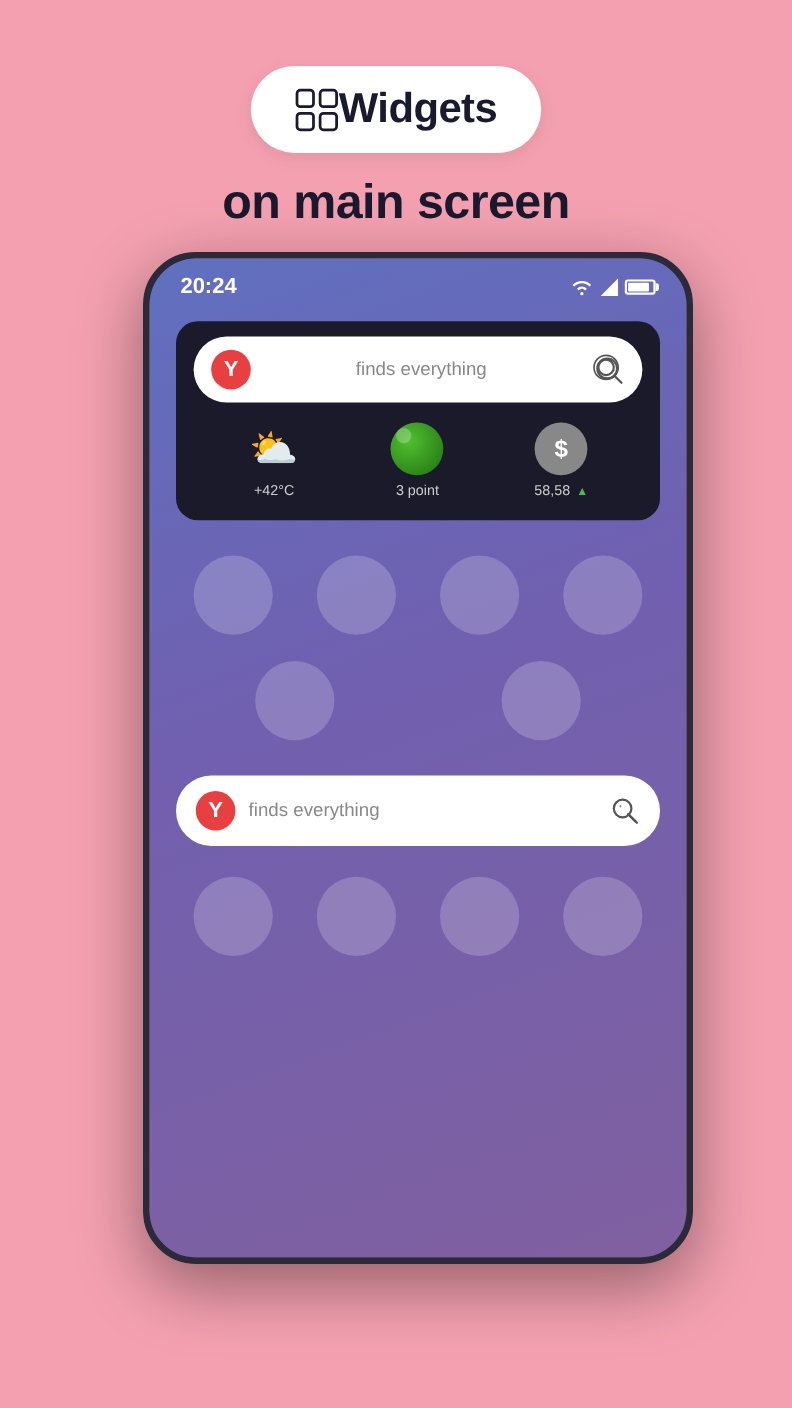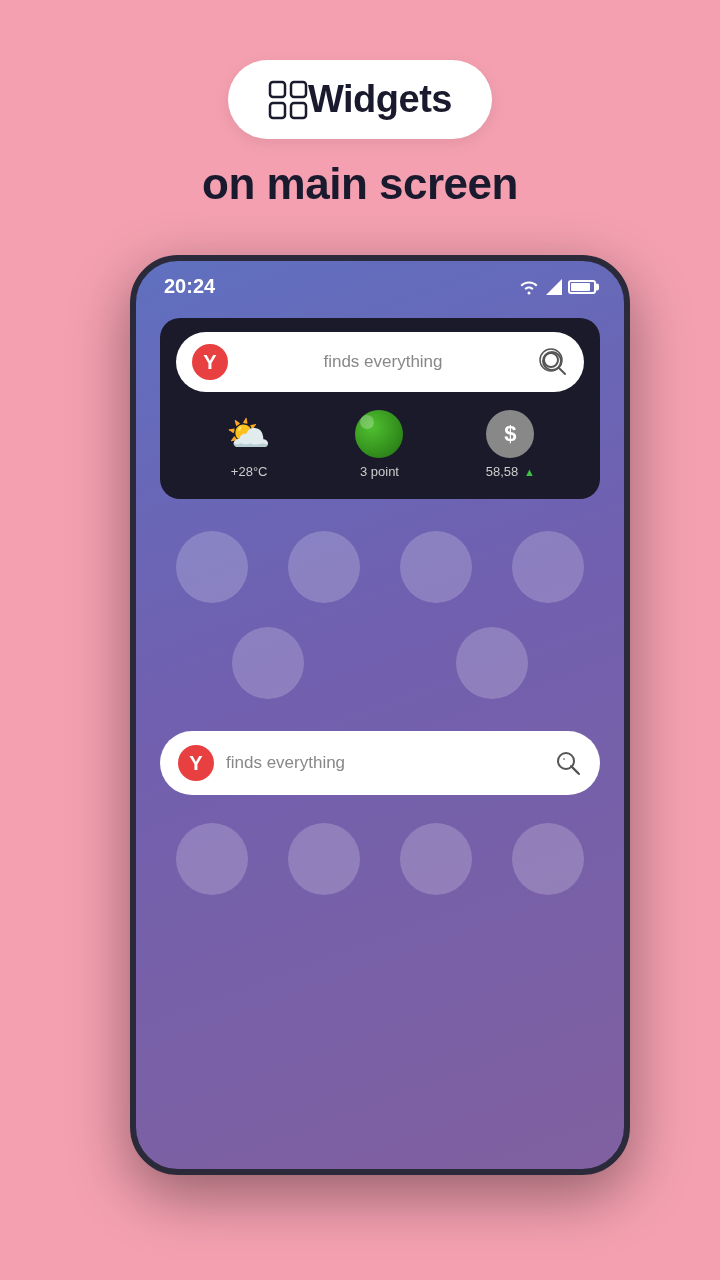--- a/index.html
+++ b/index.html
@@ -48,21 +48,21 @@
     .subtitle {
       font-size: 44px;
       font-weight: 700;
       color: #1a1a2e;
       letter-spacing: -0.5px;
       text-align: center;
     }
 
     
     .phone-container {
-      margin-top: 46px;
+      margin-top: 20px;
       position: relative;
       width: 460px;
       height: 960px;
     }
 
     .phone-frame {
       width: 500px;
       height: 920px;
       background: linear-gradient(160deg, #6070c0 0%, #7060b0 40%, #8060a0 100%);
       border-radius: 48px;
@@ -360,21 +360,21 @@
             <path d="M13 2 C13 2 13 13 13 13" stroke="none"></path>
             <circle cx="14" cy="14" r="9" fill="none" stroke="#555" stroke-width="2"></circle>
             <path d="M21 21 L27 27" stroke-linecap="round"></path>
           </svg>
         </div>
 
         <div class="widget-bottom">
 
           <div class="widget-item">
             <div class="widget-item-icon">⛅</div>
-            <span class="widget-item-label">+28°C</span>
+            <span class="widget-item-label">+42°C</span>
           </div>
 
           <div class="widget-item">
             <div class="points-circle"></div>
             <span class="widget-item-label">3 point</span>
           </div>
 
           <div class="widget-item">
             <div class="dollar-circle">$</div>
             <span class="widget-item-label">

